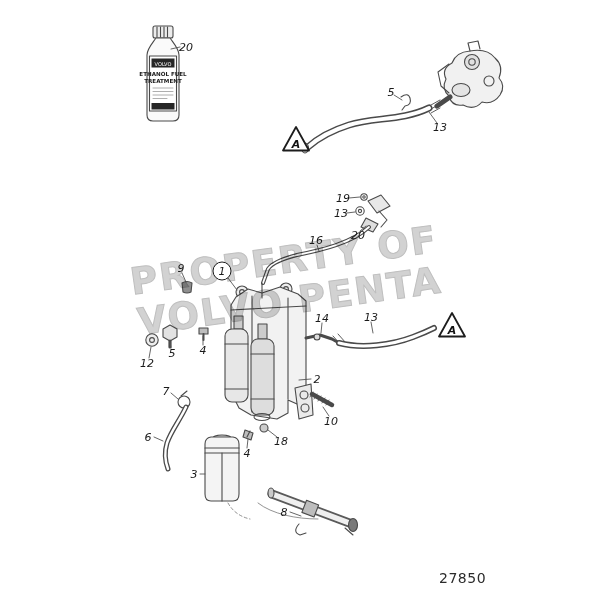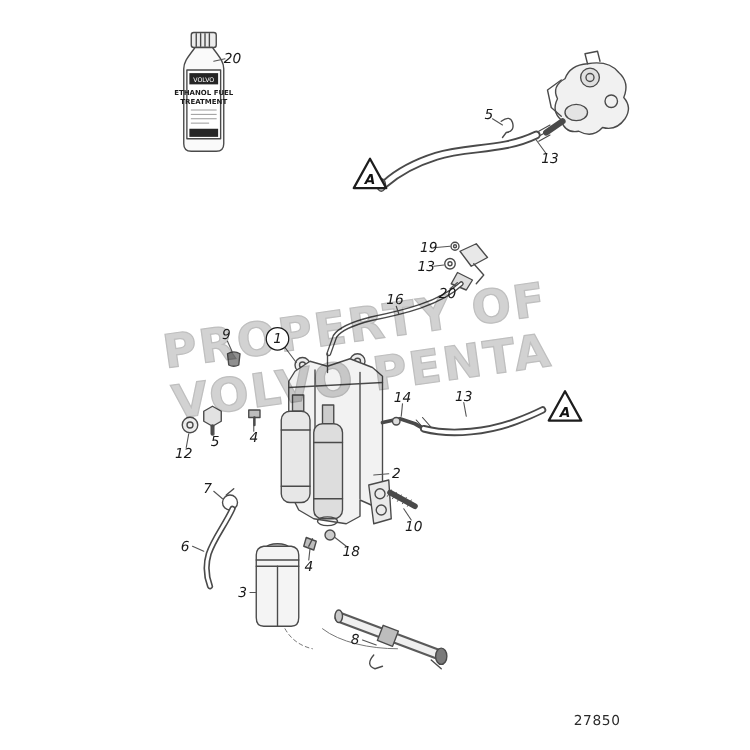--- a/index.html
+++ b/index.html
@@ -22,22 +22,22 @@
   }
   .callout.circled{
     width:17px;height:17px;border:1.4px solid #1a1a1a;border-radius:50%;
     display:flex;align-items:center;justify-content:center;background:#ffffff;
   }
   .warning-label{
     position:absolute;transform:translate(-50%,-50%);
     font-size:11px;font-weight:bold;color:#111111;
   }
   .part-number{
-    position:absolute;left:459px;top:570px;z-index:3;
-    font-size:11px;color:#2b2b2b;letter-spacing:0.5px;
+    position:absolute;left:439px;top:570px;z-index:3;
+    font-size:14px;color:#2b2b2b;letter-spacing:0.5px;
   }
 </style>
 </head>
 <body>
 
 <div class="canvas">
 
   <div class="watermark">
     <div>PROPERTY OF</div>
     <div>VOLVO PENTA</div>

